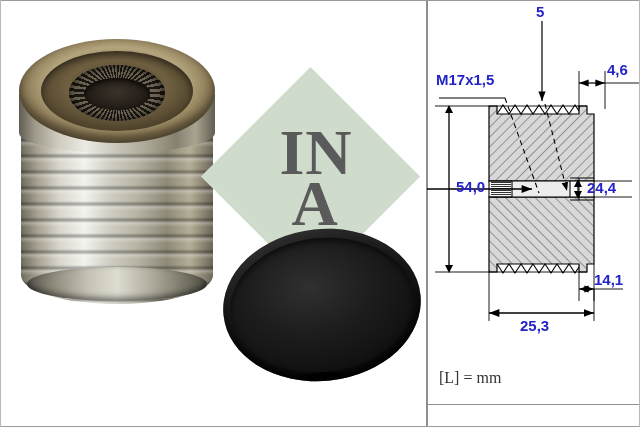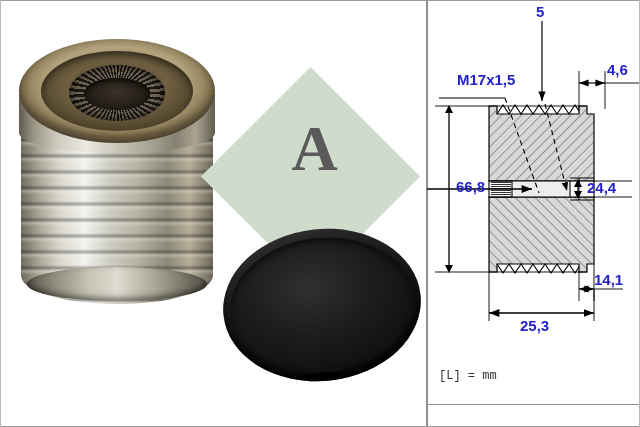--- a/index.html
+++ b/index.html
@@ -260,22 +260,22 @@
     font-size: 15px;
     font-weight: 700;
     white-space: nowrap;
     font-family: "Liberation Sans", sans-serif;
   }
   .unit-label {
     position: absolute;
     left: 12px;
     top: 368px;
     color: #333333;
-    font-size: 12px;
-    font-family: Liberation Mono, monospace;
+    font-size: 16px;
+    font-family: Liberation Serif, serif;
     white-space: nowrap;
   }
   .svg-layer {
     position: absolute;
     left: 0; top: 0;
     width: 212px; height: 425px;
   }
 </style>
 </head>
 <body>
@@ -297,20 +297,21 @@
       <div class="barrel-bottom"></div>
       <div class="top-ring-outer">
         <div class="top-ring-mid"></div>
         <div class="hub-bore"></div>
       </div>
     </div>
 
     <div class="ina-diamond"></div>
 
     <div class="ina-letters">
+      <div class="row1">IN</div>
       <div class="row2">A</div>
     </div>
 
     <div class="cap">
       <div class="cap-rim"></div>
       <div class="cap-notch"></div>
     </div>
   </div>
 
   <div class="draw-pane">
@@ -393,24 +394,24 @@
       <line x1="152" y1="271" x2="152" y2="300" stroke="#000" stroke-width="0.9"></line>
       <line x1="167" y1="263" x2="167" y2="300" stroke="#000" stroke-width="0.9"></line>
       <line x1="152" y1="288" x2="167" y2="288" stroke="#000" stroke-width="1.2" marker-start="url(#arrHs)" marker-end="url(#arrH)"></line>
       <line x1="167" y1="288" x2="196" y2="288" stroke="#000" stroke-width="0.9"></line>
 
       <line x1="62" y1="271" x2="62" y2="320" stroke="#000" stroke-width="0.9"></line>
       <line x1="167" y1="288" x2="167" y2="320" stroke="#000" stroke-width="0.9"></line>
       <line x1="62" y1="312" x2="167" y2="312" stroke="#000" stroke-width="1.3" marker-start="url(#arrHs)" marker-end="url(#arrH)"></line>
     </svg>
 
-    <div class="dim-label" style="left:9px;  top:70px;margin-left:21px;">M17x1,5</div>
+    <div class="dim-label" style="left:9px;  top:70px;">M17x1,5</div>
     <div class="dim-label" style="left:109px; top:2px;">5</div>
     <div class="dim-label" style="left:180px; top:60px;">4,6</div>
-    <div class="dim-label" style="left:29px;  top:177px;">66,8</div>
+    <div class="dim-label" style="left:29px;  top:177px;">54,0</div>
     <div class="dim-label" style="left:160px; top:178px;">24,4</div>
     <div class="dim-label" style="left:167px; top:258px;margin-top:12px;">14,1</div>
     <div class="dim-label" style="left:93px;  top:316px;">25,3</div>
 
     <div class="unit-label">[L] = mm</div>
   </div>
 
 </div>
 
 </body></html>

